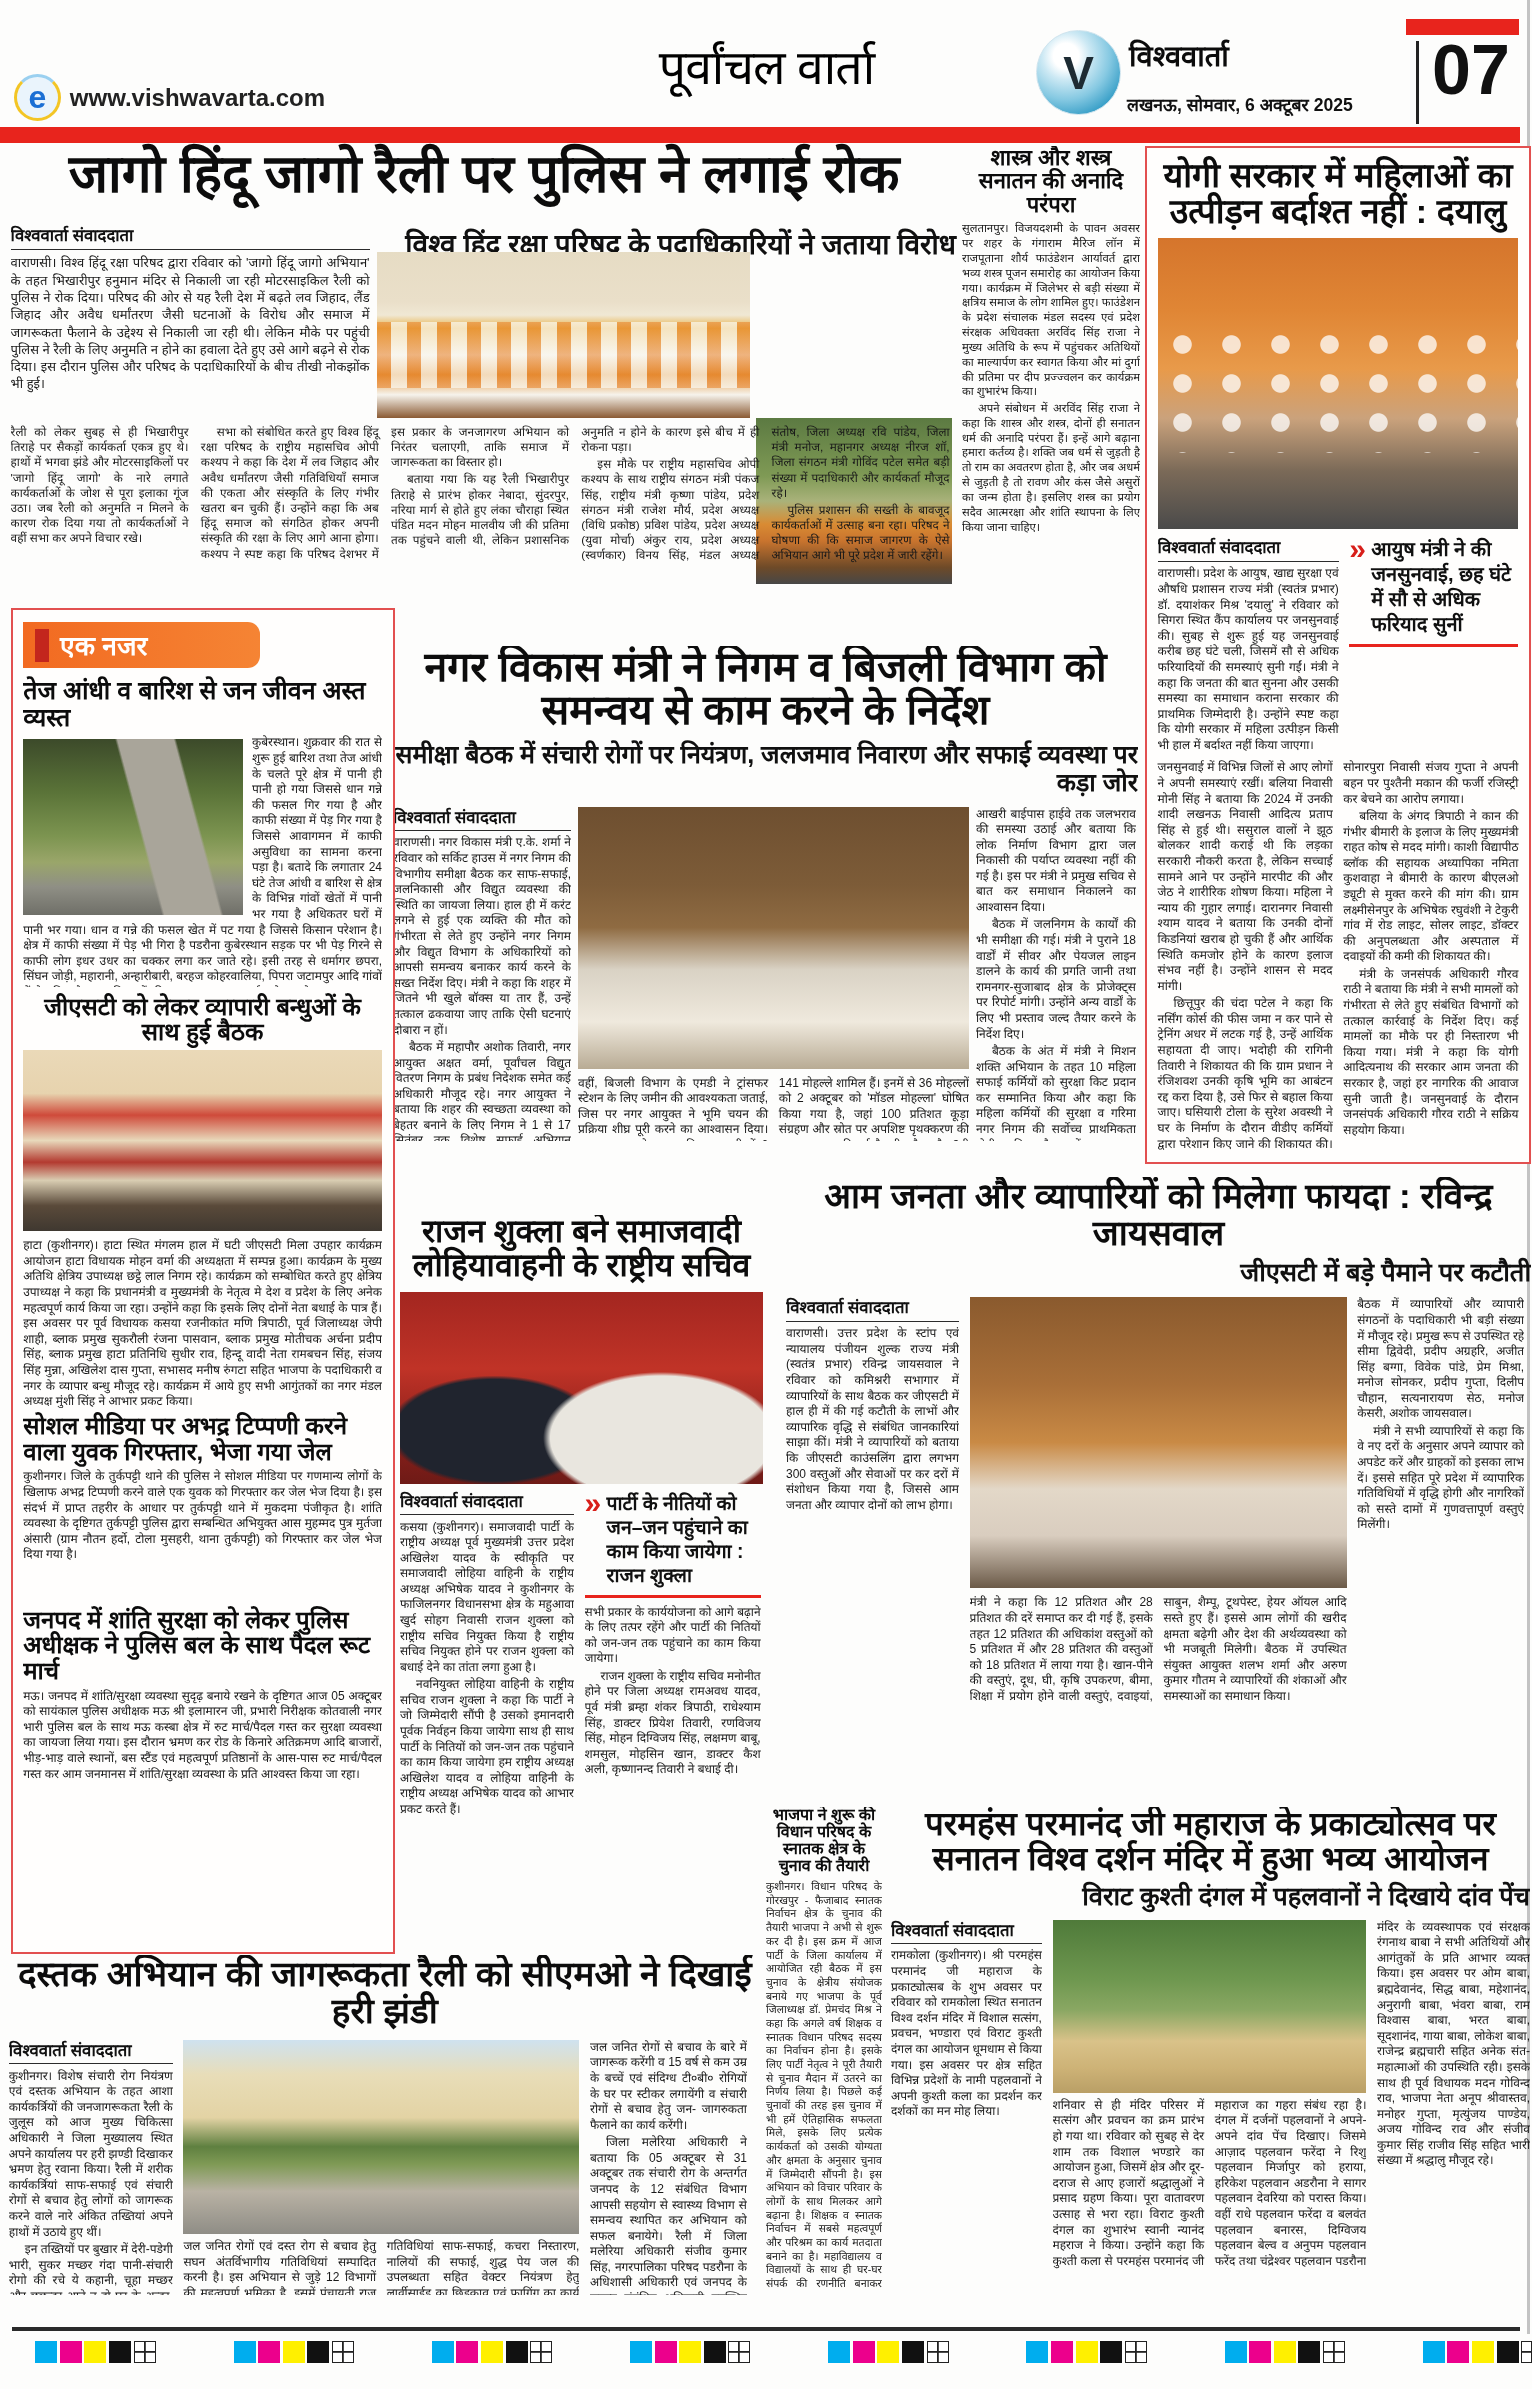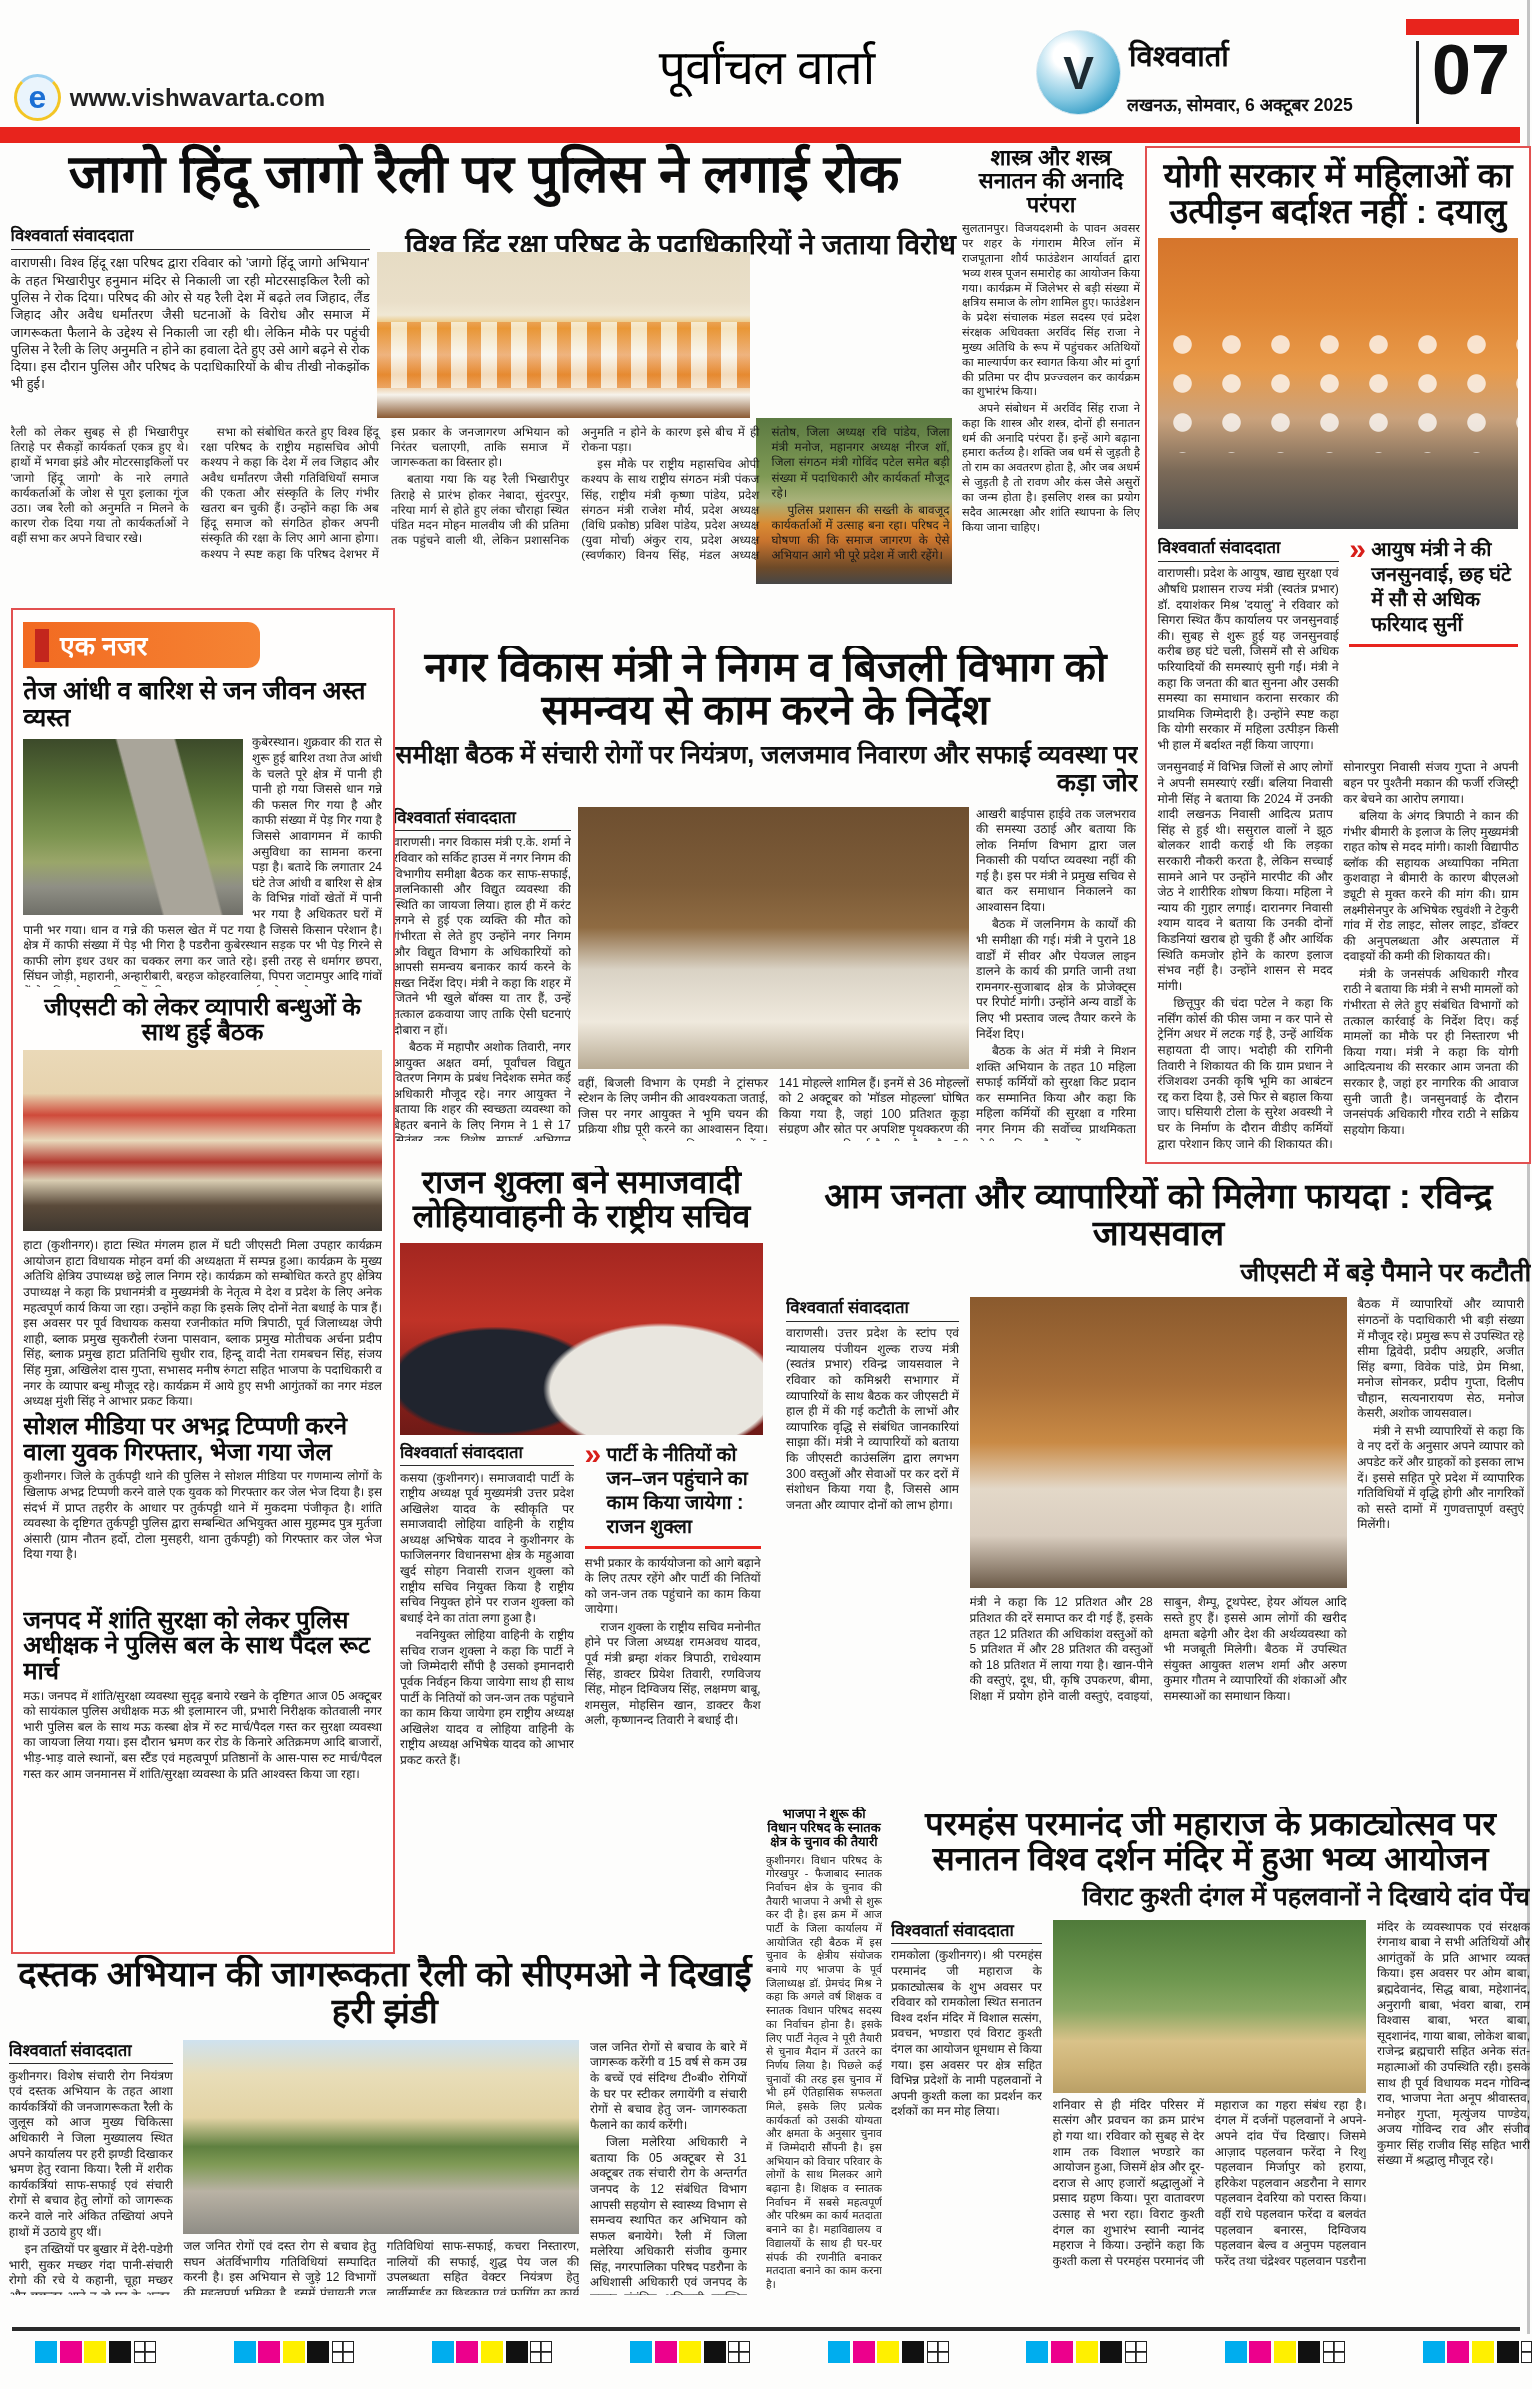--- a/index.html
+++ b/index.html
@@ -193,21 +193,21 @@
         </div>
     </div>
     <div class="sect" style="height:317px;">
       <h3 class="hl" style="text-align:left;font-size:24px;margin:7px 0 5.3px;">जनपद में शांति सुरक्षा को लेकर पुलिस अधीक्षक ने पुलिस बल के साथ पैदल रूट मार्च</h3>
       <div class="body-s">
           <p class="para"><b>मऊ। </b>जनपद में शांति/सुरक्षा व्यवस्था सुदृढ़ बनाये रखने के दृष्टिगत आज 05 अक्टूबर को सायंकाल पुलिस अधीक्षक मऊ श्री इलामारन जी, प्रभारी निरीक्षक कोतवाली नगर भारी पुलिस बल के साथ मऊ कस्बा क्षेत्र में रुट मार्च/पैदल गस्त कर सुरक्षा व्यवस्था का जायजा लिया गया। इस दौरान भ्रमण कर रोड के किनारे अतिक्रमण आदि बाजारों, भीड़-भाड़ वाले स्थानों, बस स्टैंड एवं महत्वपूर्ण प्रतिष्ठानों के आस-पास रुट मार्च/पैदल गस्त कर आम जनमानस में शांति/सुरक्षा व्यवस्था के प्रति आश्वस्त किया जा रहा।</p>
         </div>
     </div>
   </div>
 
-  <div class="abs clip" style="left:400px;top:1166px;width:363px;height:780px;">
+  <div class="abs clip" style="left:400px;top:1215px;width:363px;height:780px;">
     <h2 class="hl" style="font-size:32px;">राजन शुक्ला बने समाजवादी लोहियावाहनी के राष्ट्रीय सचिव</h2>
     <div class="ph ph-akhilesh" style="width:100%;height:192px;margin:8.8px 0 7px;"></div>
     <div class="flexrow">
       <div class="clip body-s" style="width:174px;">
         <div class="byline">विश्ववार्ता संवाददाता</div>
         <div>
             <p class="para"><b>कसया (कुशीनगर)। </b>समाजवादी पार्टी के राष्ट्रीय अध्यक्ष पूर्व मुख्यमंत्री उत्तर प्रदेश अखिलेश यादव के स्वीकृति पर समाजवादी लोहिया वाहिनी के राष्ट्रीय अध्यक्ष अभिषेक यादव ने कुशीनगर के फाजिलनगर विधानसभा क्षेत्र के महुआवा खुर्द सोहग निवासी राजन शुक्ला को राष्ट्रीय सचिव नियुक्त किया है राष्ट्रीय सचिव नियुक्त होने पर राजन शुक्ला को बधाई देने का तांता लगा हुआ है।</p>
             <p class="para">नवनियुक्त लोहिया वाहिनी के राष्ट्रीय सचिव राजन शुक्ला ने कहा कि पार्टी ने जो जिम्मेदारी सौंपी है उसको इमानदारी पूर्वक निर्वहन किया जायेगा साथ ही साथ पार्टी के नितियों को जन-जन तक पहुंचाने का काम किया जायेगा हम राष्ट्रीय अध्यक्ष अखिलेश यादव व लोहिया वाहिनी के राष्ट्रीय अध्यक्ष अभिषेक यादव को आभार प्रकट करते हैं।</p>
           </div>
       </div>
@@ -242,21 +242,21 @@
           </div>
       </div>
       <div class="clip body-s" style="width:167px;">
           <p class="para">बैठक में व्यापारियों और व्यापारी संगठनों के पदाधिकारी भी बड़ी संख्या में मौजूद रहे। प्रमुख रूप से उपस्थित रहे सीमा द्विवेदी, प्रदीप अग्रहरि, अजीत सिंह बग्गा, विवेक पांडे, प्रेम मिश्रा, मनोज सोनकर, प्रदीप गुप्ता, दिलीप चौहान, सत्यनारायण सेठ, मनोज केसरी, अशोक जायसवाल।</p>
           <p class="para">मंत्री ने सभी व्यापारियों से कहा कि वे नए दरों के अनुसार अपने व्यापार को अपडेट करें और ग्राहकों को इसका लाभ दें। इससे सहित पूरे प्रदेश में व्यापारिक गतिविधियों में वृद्धि होगी और नागरिकों को सस्ते दामों में गुणवत्तापूर्ण वस्तुएं मिलेंगी।</p>
         </div>
     </div>
   </div>
 
   <div class="abs clip" style="left:766px;top:1807px;width:116px;height:484px;">
-    <h4 class="hl" style="font-size:13px;margin-bottom:5.3px;">भाजपा ने शुरू की विधान परिषद के स्नातक क्षेत्र के चुनाव की तैयारी</h4>
+    <h4 class="hl" style="font-size:16px;margin-bottom:5.3px;">भाजपा ने शुरू की विधान परिषद के स्नातक क्षेत्र के चुनाव की तैयारी</h4>
     <div style="font-size:10.7px;line-height:1.28;">
         <p class="para"><b>कुशीनगर। </b>विधान परिषद के गोरखपुर - फैजाबाद स्नातक निर्वाचन क्षेत्र के चुनाव की तैयारी भाजपा ने अभी से शुरू कर दी है। इस क्रम में आज पार्टी के जिला कार्यालय में आयोजित रही बैठक में इस चुनाव के क्षेत्रीय संयोजक बनाये गए भाजपा के पूर्व जिलाध्यक्ष डॉ. प्रेमचंद मिश्र ने कहा कि अगले वर्ष शिक्षक व स्नातक विधान परिषद सदस्य का निर्वाचन होना है। इसके लिए पार्टी नेतृत्व ने पूरी तैयारी से चुनाव मैदान में उतरने का निर्णय लिया है। पिछले कई चुनावों की तरह इस चुनाव में भी हमें ऐतिहासिक सफलता मिले, इसके लिए प्रत्येक कार्यकर्ता को उसकी योग्यता और क्षमता के अनुसार चुनाव में जिम्मेदारी सौंपनी है। इस अभियान को विचार परिवार के लोगों के साथ मिलकर आगे बढ़ाना है। शिक्षक व स्नातक निर्वाचन में सबसे महत्वपूर्ण और परिश्रम का कार्य मतदाता बनाने का है। महाविद्यालय व विद्यालयों के साथ ही घर-घर संपर्क की रणनीति बनाकर मतदाता बनाने का काम करना है।</p>
       </div>
   </div>
 
   <div class="abs clip" style="left:891px;top:1807px;width:639px;height:486px;">
     <h2 class="hl" style="font-size:33px;">परमहंस परमानंद जी महाराज के प्रकाट्योत्सव पर सनातन विश्व दर्शन मंदिर में हुआ भव्य आयोजन</h2>
     <div class="sub" style="font-size:25.5px;margin-top:5.3px;">विराट कुश्ती दंगल में पहलवानों ने दिखाये दांव पेंच</div>
     <div class="flexrow" style="margin-top:8.8px;">
       <div class="clip body-s" style="width:151px;">

